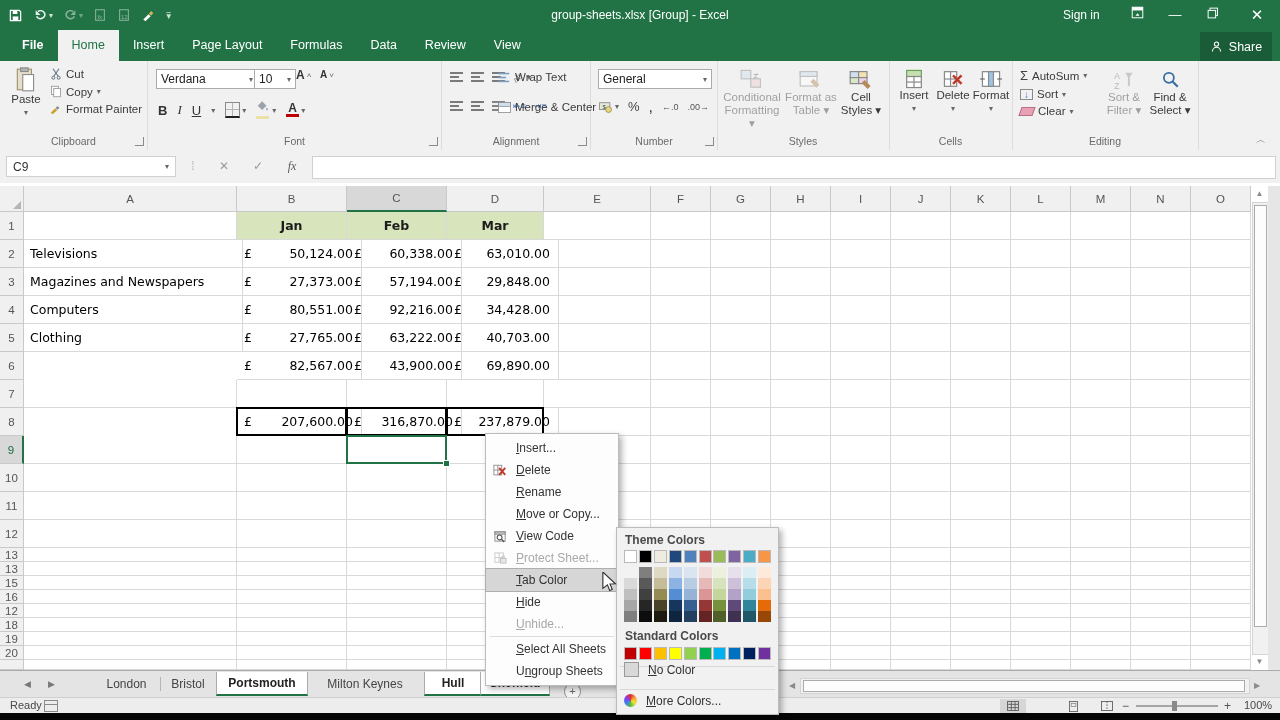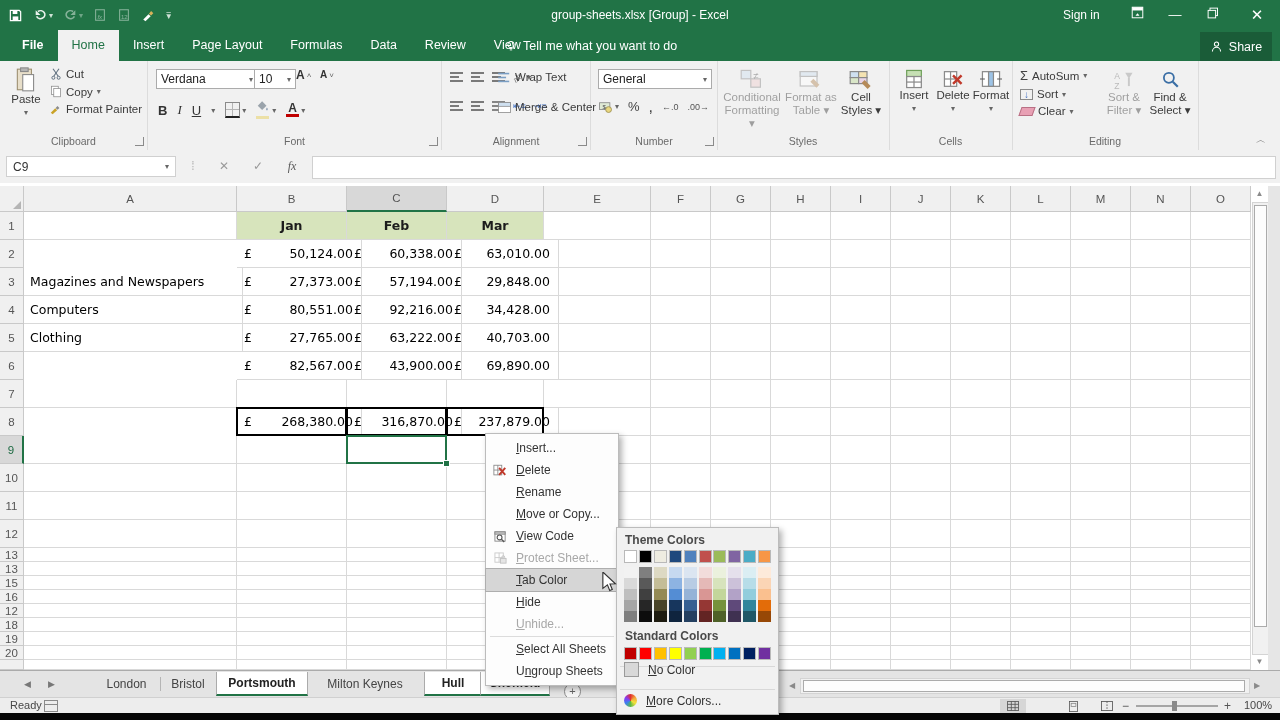--- a/index.html
+++ b/index.html
@@ -166,28 +166,20 @@
     <div id="rtabs" style="position:absolute;left:8px;top:0;">
         <div class="rtab file">File</div>
         <div class="rtab active">Home</div>
         <div class="rtab">Insert</div>
         <div class="rtab">Page Layout</div>
         <div class="rtab">Formulas</div>
         <div class="rtab">Data</div>
         <div class="rtab">Review</div>
         <div class="rtab">View</div>
       </div>
-    <div class="abs" id="tellme">
-      <svg width="12" height="14" viewBox="0 0 16 16">
-          <circle cx="8" cy="6" r="4.2" fill="none" stroke="#fff" stroke-width="1.3"></circle>
-          <rect x="6" y="10.5" width="4" height="1.4" fill="#fff"></rect>
-          <rect x="6.4" y="12.6" width="3.2" height="1.2" fill="#fff"></rect>
-        </svg>
-      <span>Tell me what you want to do</span>
-    </div>
     <div class="abs" id="share">
       <svg width="13" height="13" viewBox="0 0 16 16">
           <circle cx="8" cy="5" r="2.6" fill="none" stroke="#fff" stroke-width="1.3"></circle>
           <path d="M3 14 a5 5 0 0 1 10 0" fill="none" stroke="#fff" stroke-width="1.3"></path>
         </svg>
       <span>Share</span>
     </div>
   </div>
 
   <div class="abs" id="ribbon">
@@ -502,20 +494,21 @@
       <div class="cell" style="left: 651px; top: 29px; width: 59px; height: 27px;"></div>
       <div class="cell" style="left: 711px; top: 29px; width: 59px; height: 27px;"></div>
       <div class="cell" style="left: 771px; top: 29px; width: 59px; height: 27px;"></div>
       <div class="cell" style="left: 831px; top: 29px; width: 59px; height: 27px;"></div>
       <div class="cell" style="left: 891px; top: 29px; width: 59px; height: 27px;"></div>
       <div class="cell" style="left: 951px; top: 29px; width: 59px; height: 27px;"></div>
       <div class="cell" style="left: 1011px; top: 29px; width: 59px; height: 27px;"></div>
       <div class="cell" style="left: 1071px; top: 29px; width: 59px; height: 27px;"></div>
       <div class="cell" style="left: 1131px; top: 29px; width: 59px; height: 27px;"></div>
       <div class="cell" style="left: 1191px; top: 29px; width: 59px; height: 27px;"></div>
+      <div class="cell lab" style="left: 24px; top: 57px; width: 212px; height: 27px;">Televisions</div>
       <div class="cell amt" style="left: 237px; top: 57px; width: 109px; height: 27px;">
         <span>£</span>
         <span>50,124.00</span>
       </div>
       <div class="cell amt" style="left: 347px; top: 57px; width: 99px; height: 27px;">
         <span>£</span>
         <span>60,338.00</span>
       </div>
       <div class="cell amt" style="left: 447px; top: 57px; width: 96px; height: 27px;">
         <span>£</span>
@@ -637,21 +630,21 @@
       <div class="cell" style="left: 771px; top: 197px; width: 59px; height: 27px;"></div>
       <div class="cell" style="left: 831px; top: 197px; width: 59px; height: 27px;"></div>
       <div class="cell" style="left: 891px; top: 197px; width: 59px; height: 27px;"></div>
       <div class="cell" style="left: 951px; top: 197px; width: 59px; height: 27px;"></div>
       <div class="cell" style="left: 1011px; top: 197px; width: 59px; height: 27px;"></div>
       <div class="cell" style="left: 1071px; top: 197px; width: 59px; height: 27px;"></div>
       <div class="cell" style="left: 1131px; top: 197px; width: 59px; height: 27px;"></div>
       <div class="cell" style="left: 1191px; top: 197px; width: 59px; height: 27px;"></div>
       <div class="cell amt" style="left: 237px; top: 225px; width: 109px; height: 27px;">
         <span>£</span>
-        <span>268,380.00</span>
+        <span>207,600.00</span>
       </div>
       <div class="cell amt" style="left: 347px; top: 225px; width: 99px; height: 27px;">
         <span>£</span>
         <span>316,870.00</span>
       </div>
       <div class="cell amt" style="left: 447px; top: 225px; width: 96px; height: 27px;">
         <span>£</span>
         <span>237,879.00</span>
       </div>
       <div class="cell" style="left: 544px; top: 225px; width: 106px; height: 27px;"></div>

